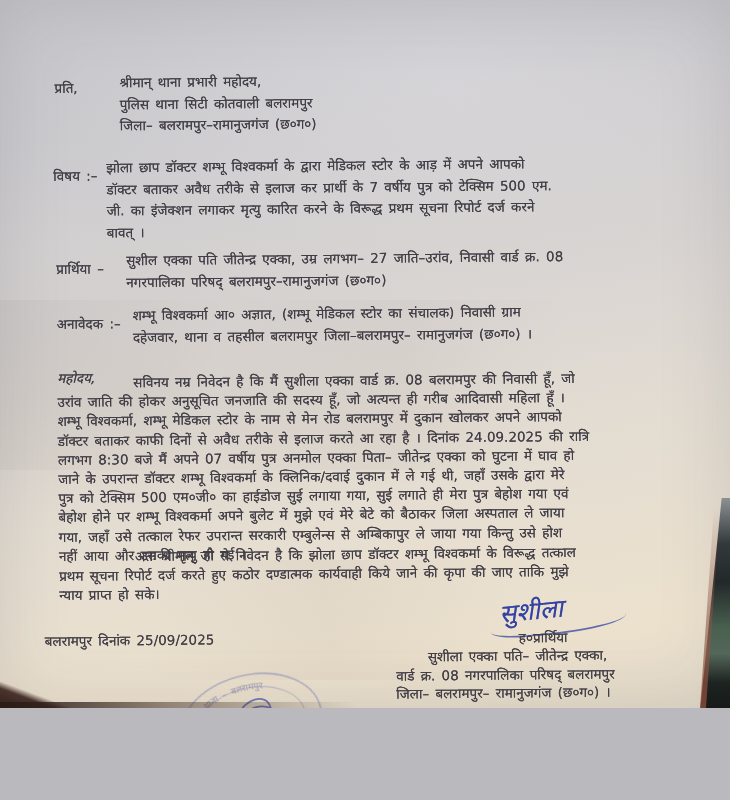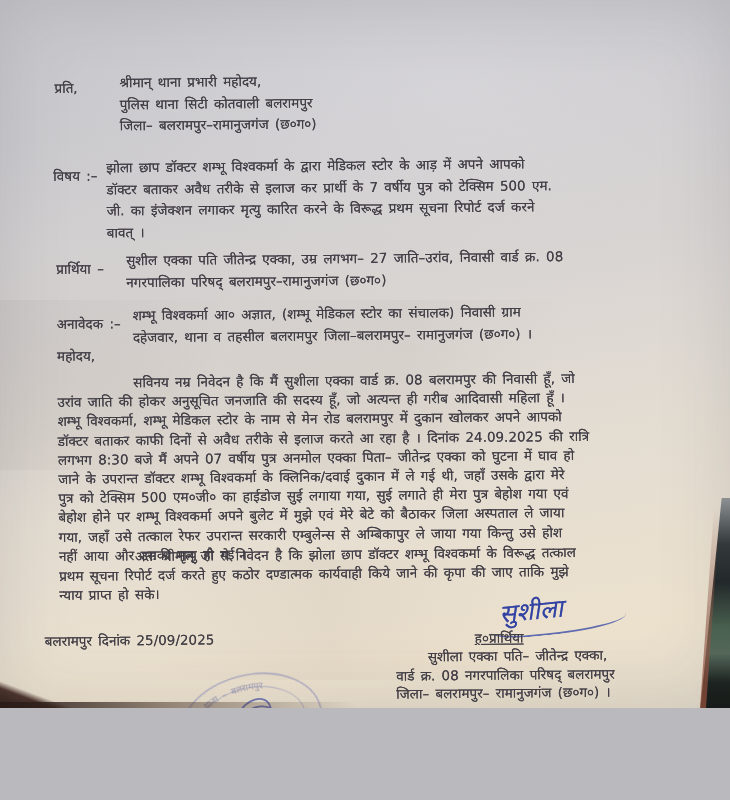--- a/index.html
+++ b/index.html
@@ -58,36 +58,36 @@
 
   .subject{left:55px;top:155px;width:640px;line-height:21.5px;}
   .subject .body{margin-left:53px;}
 
   .applicant{left:57px;top:247px;width:650px;line-height:22px;}
   .applicant .body{margin-left:70px;}
 
   .respondent{left:57px;top:302px;width:650px;line-height:22px;}
   .respondent .body{margin-left:76px;}
 
-  .salutation{left:57px;top:344px;}
+  .salutation{left:57px;top:366px;font-style:italic;}
 
   .para1{left:57px;top:371px;width:648px;line-height:19.2px;}
   .para2{left:57px;top:545px;width:648px;line-height:19.2px;}
   .indent{text-indent:76px;}
 
   .sig-ink{
     position:absolute;left:487px;top:592px;width:120px;height:40px;
     color:#3343a4;font-size:25px;font-style:italic;font-weight:500;
     transform:rotate(-5deg);
     text-shadow:0 0 .6px rgba(51,67,164,.7);
     border-bottom:2px solid rgba(51,67,164,.75);
     border-radius:0 0 60% 30%/0 0 14px 8px;
     padding:0 6px 2px 10px;
   }
-  .sig-label{left:472px;top:630px;text-decoration:underline;}
+  .sig-label{left:516px;top:630px;}
   .place-date{left:42px;top:629px;}
   .signoff-lines{left:393px;top:648px;line-height:18.5px;}
   .signoff-lines .l1{margin-left:32px;}
 
   
   .stamp{
     position:absolute;left:152px;top:658px;width:190px;height:130px;
     opacity:.62;filter:blur(.4px);
     transform:rotate(-14deg);
   }

